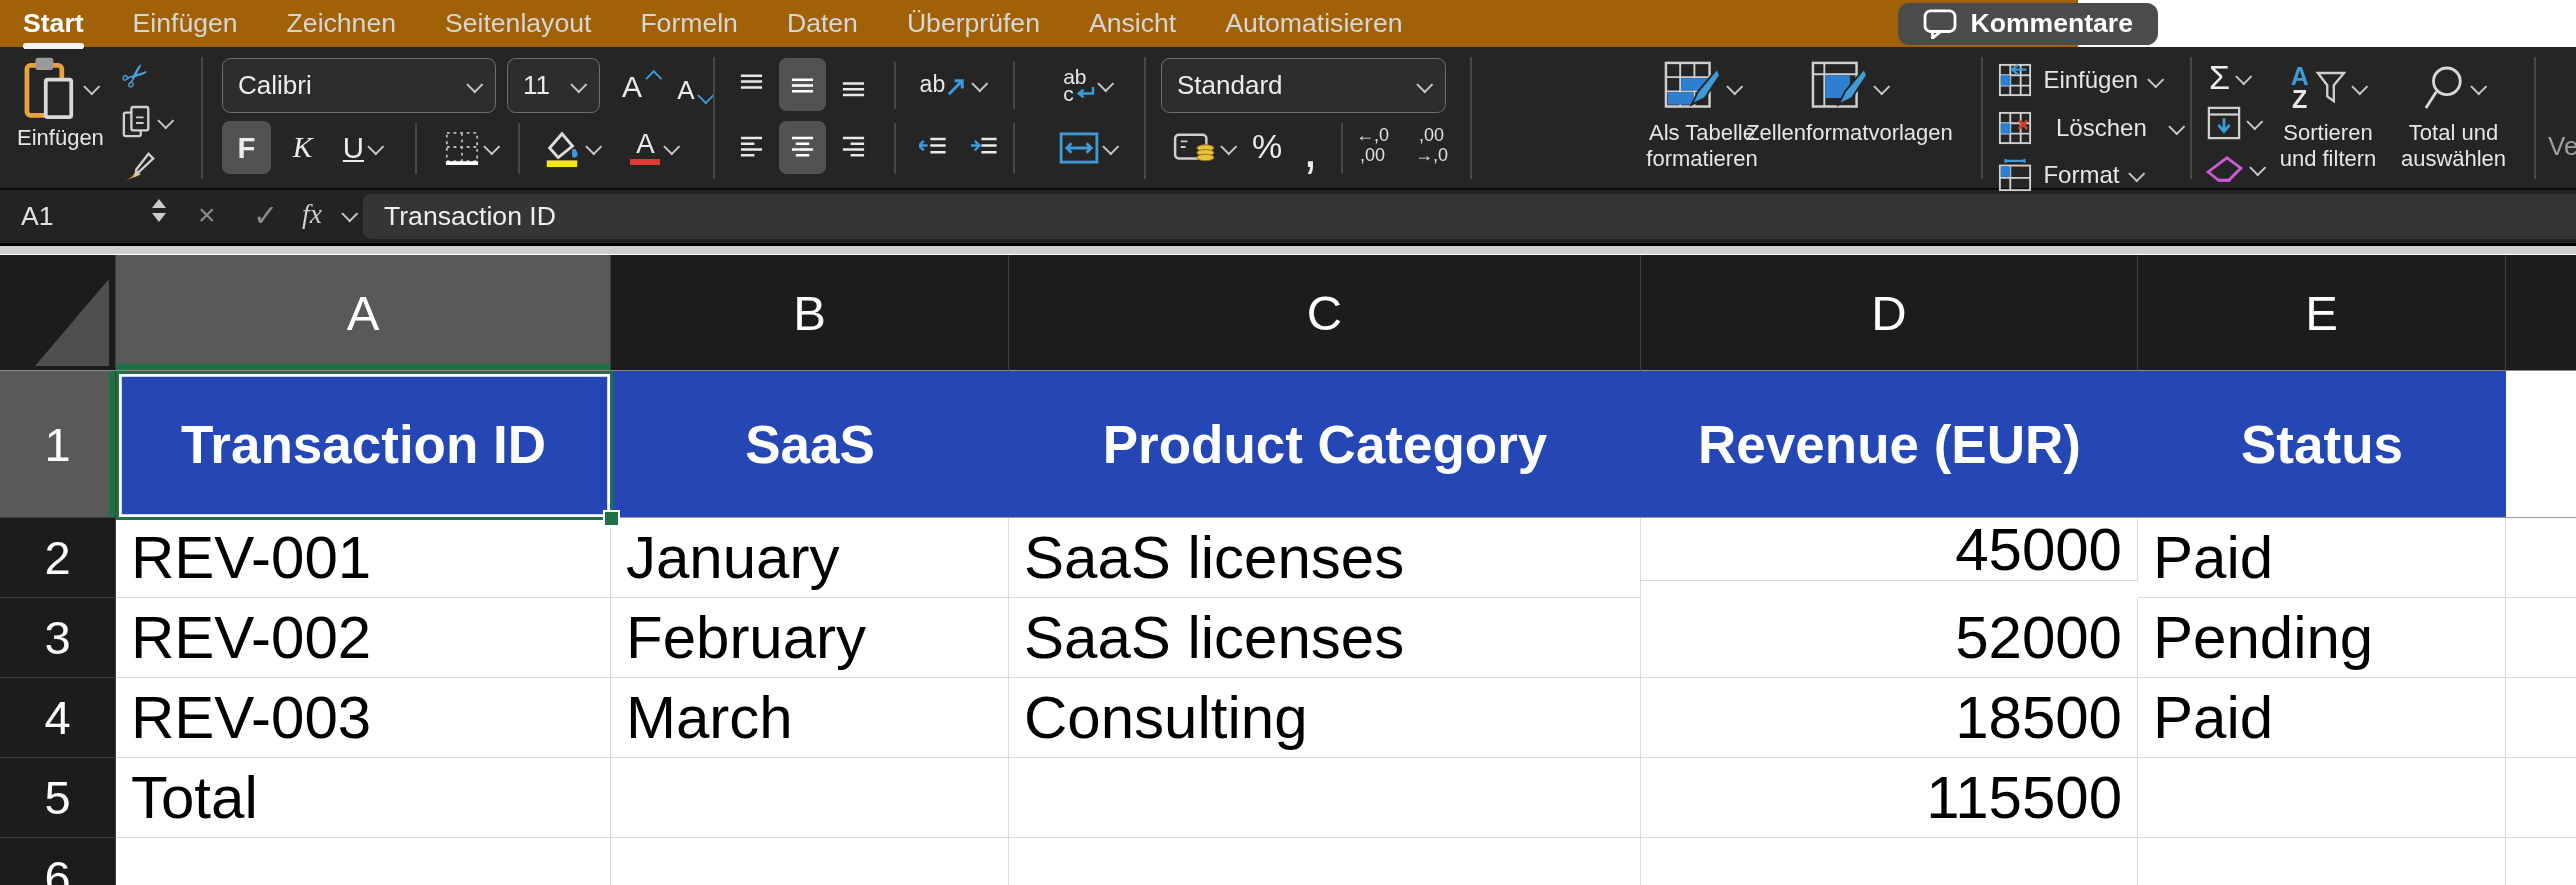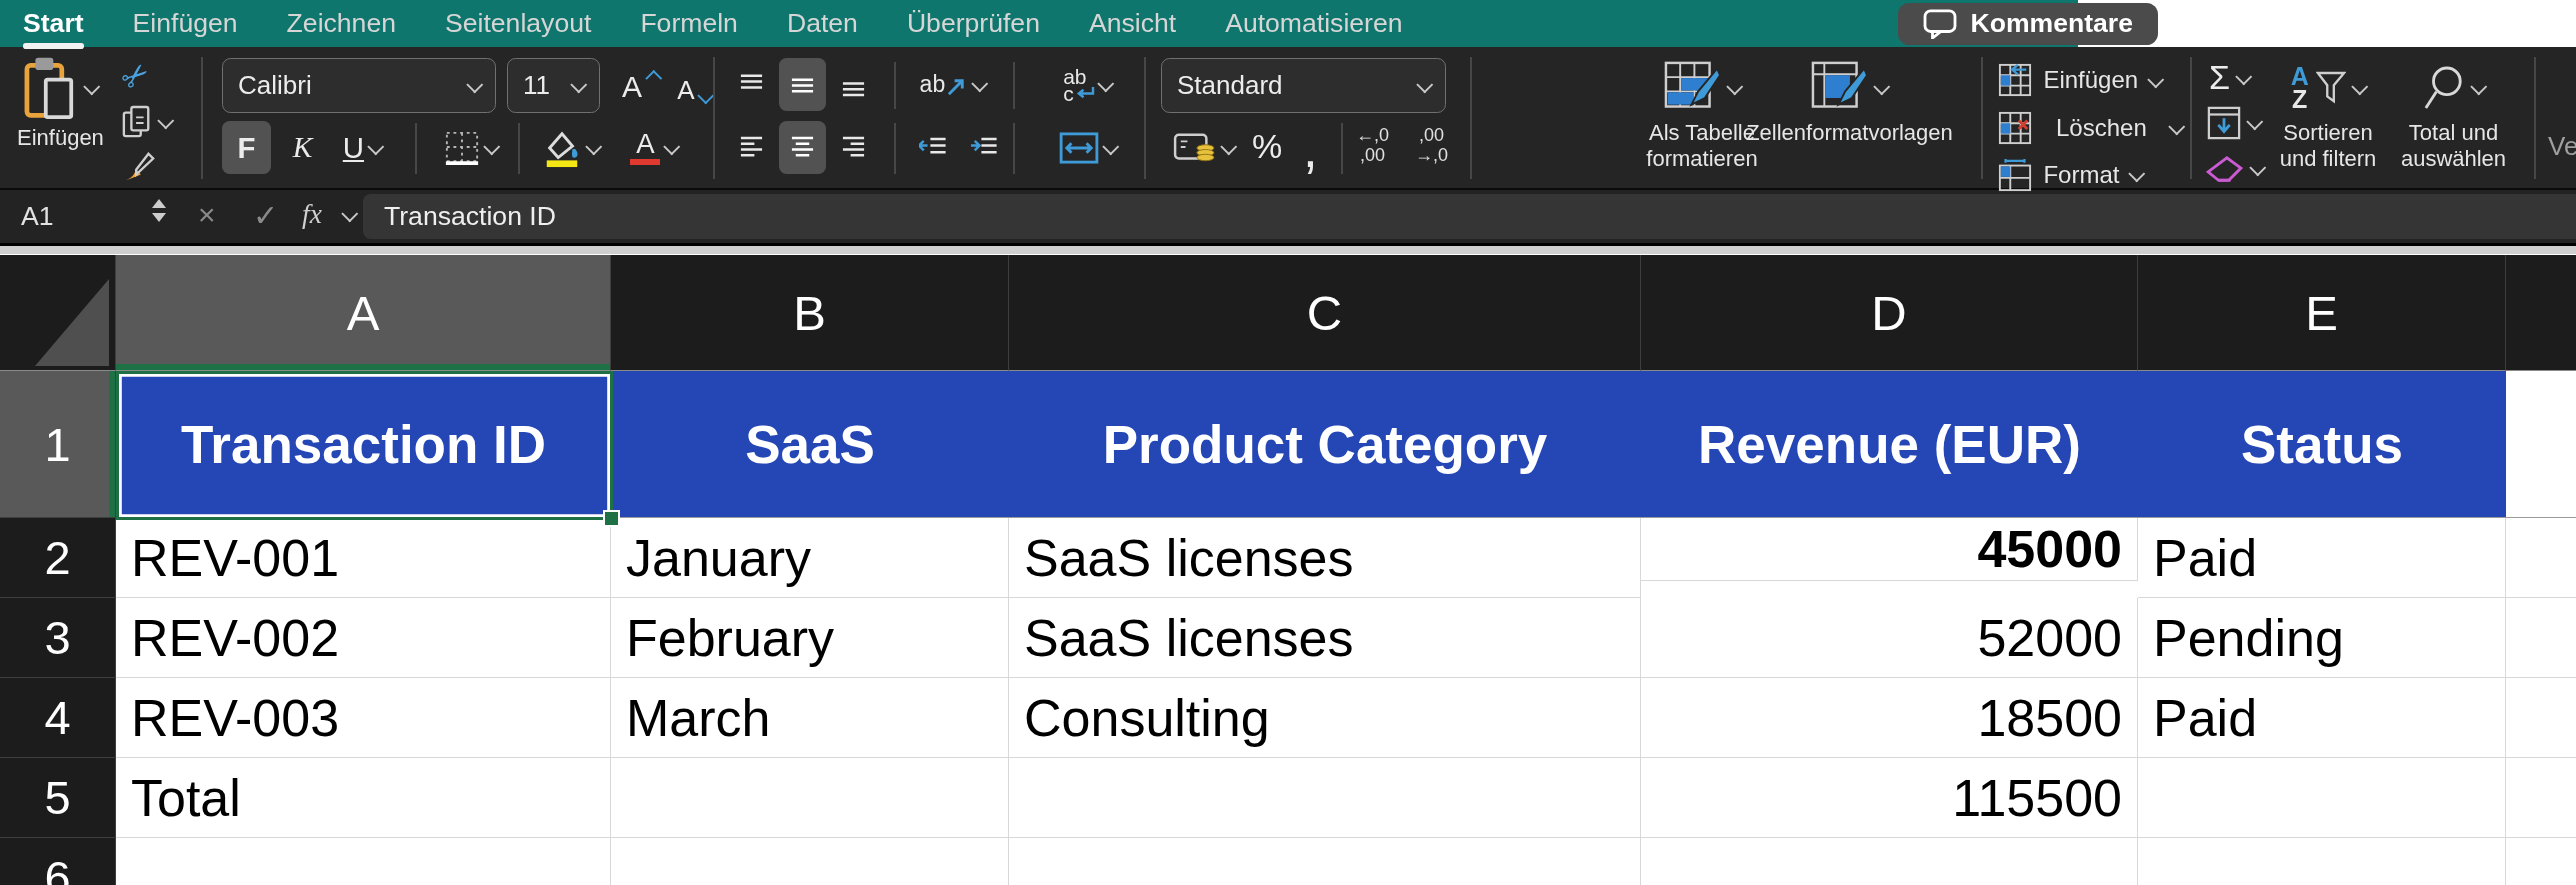--- a/index.html
+++ b/index.html
@@ -2,21 +2,21 @@
 <html style="font-size:15px"><head>
 <meta charset="utf-8">
 <style>
   html,body{margin:0;padding:0;}
   body{
     width:2576px;height:885px;overflow:hidden;position:relative;
     background:#ffffff;font-family:"Liberation Sans",sans-serif;
     -webkit-font-smoothing:antialiased;
   }
   
-  .menubar{position:absolute;left:0;top:0;width:2078px;height:47px;background:#0f766e;z-index:20;}
+  .menubar{position:absolute;left:0;top:0;width:2078px;height:47px;background:#a16207;z-index:20;}
   .menu-items{display:flex;align-items:center;gap:49px;padding-left:23px;height:47px;}
   .menu-item{color:#d6d6d6;font-size:26.6px;font-weight:500;white-space:nowrap;position:relative;cursor:default;}
   .menu-item.active{color:#ffffff;font-weight:700;}
   .menu-item.active::after{content:"";position:absolute;left:0;right:0;bottom:-9.5px;height:5.7px;border-radius:2.8px;background:#f2f2f2;}
   .comment-btn{position:absolute;right:-80px;top:2.8px;height:42px;background:#4b4b4b;border-radius:11.4px;
     display:flex;align-items:center;gap:13.3px;padding:0 25px;color:#ffffff;font-size:26.6px;font-weight:600;}
   
   .ribbon{position:absolute;left:0;top:47px;width:2576px;height:141px;background:#252525;z-index:10;}
   .rdiv{position:absolute;top:9.5px;height:122px;width:1.9px;background:#474747;}
   .sdiv{position:absolute;width:1.9px;background:#474747;}
@@ -75,21 +75,21 @@
   .colhdr{background:#1c1c1c;color:#ffffff;font-size:49px;display:flex;align-items:center;justify-content:center;
     border-right:1.9px solid #3e3e3e;border-bottom:1.9px solid #8a8a8a;box-sizing:border-box;position:relative;flex:none;}
   .colhdr.selected{background:#595959;}
   .colhdr.selected::after{content:"";position:absolute;left:0;right:0;bottom:0;height:5.7px;background:#1e7145;}
   .rows{position:absolute;left:0;top:116px;width:2576px;}
   .grow{display:flex;}
   .rowhdr{width:116px;background:#1c1c1c;color:#ffffff;font-size:47px;display:flex;align-items:center;justify-content:center;
     border-right:1.9px solid #3e3e3e;border-bottom:1.9px solid #3e3e3e;box-sizing:border-box;flex:none;position:relative;}
   .rowhdr.selected{background:#595959;}
   .rowhdr.selected::after{content:"";position:absolute;top:0;bottom:0;right:0;width:5.7px;background:#1e7145;}
-  .cell{background:#fff;color:#000;font-size:52px;display:flex;align-items:center;padding:0 15px;
+  .cell{background:#fff;color:#000;font-size:60px;display:flex;align-items:center;padding:0 15px;
     border-right:1.9px solid #d8d8d8;border-bottom:1.9px solid #d8d8d8;box-sizing:border-box;flex:none;white-space:nowrap;overflow:hidden;}
   .cell.num{justify-content:flex-end;}
   .cell.hcell{background:#2547b5;color:#ffffff;font-weight:700;font-size:53px;justify-content:center;
     border-right:none;border-bottom:1.9px solid #9a9a9a;}
   .cell.hblank{border-bottom:1.9px solid #9a9a9a;}
   .sel{position:absolute;left:116px;top:116px;width:497px;height:149px;border:3.8px solid #1e7145;
     box-shadow:inset 0 0 0 2.8px #ffffff;box-sizing:border-box;z-index:6;pointer-events:none;}
   .sel .handle{position:absolute;right:-10.4px;bottom:-10.4px;width:17px;height:17px;background:#1e7145;
     border:2.8px solid #ffffff;box-sizing:border-box;pointer-events:auto;}
 </style>
@@ -448,21 +448,21 @@
         <div class="cell hcell" style="width: 632px; height: 147px;">Product Category</div>
         <div class="cell hcell" style="width: 497px; height: 147px;">Revenue (EUR)</div>
         <div class="cell hcell" style="width: 368px; height: 147px;">Status</div>
         <div class="cell hblank" style="width: 73px; height: 147px; flex: 1 1 0%; border-right: none;"></div>
       </div>
       <div class="grow" style="height: 80px;">
         <div class="rowhdr" style="height: 80px;">2</div>
         <div class="cell" style="width: 495px; height: 80px;">REV-001</div>
         <div class="cell" style="width: 398px; height: 80px;">January</div>
         <div class="cell" style="width: 632px; height: 80px;">SaaS licenses</div>
-        <div class="cell num" style="width: 497px; height: 63px; font-weight: bold;">45000</div>
+        <div class="cell num" style="width: 497px; height: 63px;">45000</div>
         <div class="cell" style="width: 368px; height: 80px;">Paid</div>
         <div class="cell" style="width: 73px; height: 80px; flex: 1 1 0%; border-right: none;"></div>
       </div>
       <div class="grow" style="height: 80px;">
         <div class="rowhdr" style="height: 80px;">3</div>
         <div class="cell" style="width: 495px; height: 80px;">REV-002</div>
         <div class="cell" style="width: 398px; height: 80px;">February</div>
         <div class="cell" style="width: 632px; height: 80px;">SaaS licenses</div>
         <div class="cell num" style="width: 497px; height: 80px;">52000</div>
         <div class="cell" style="width: 368px; height: 80px;">Pending</div>

